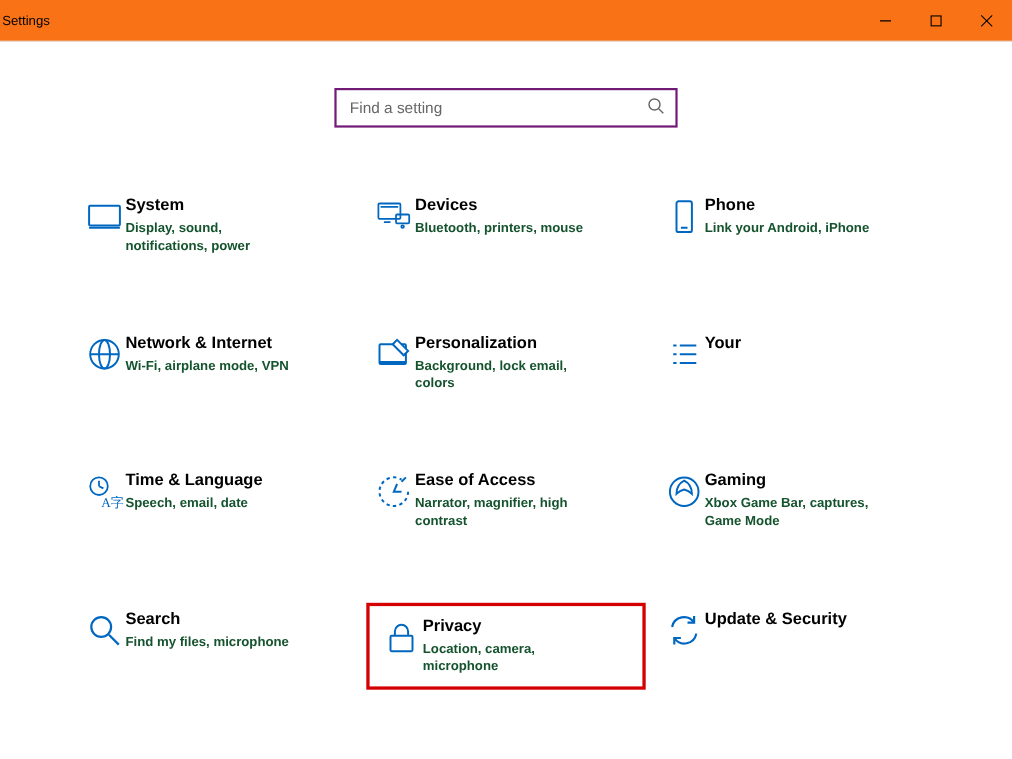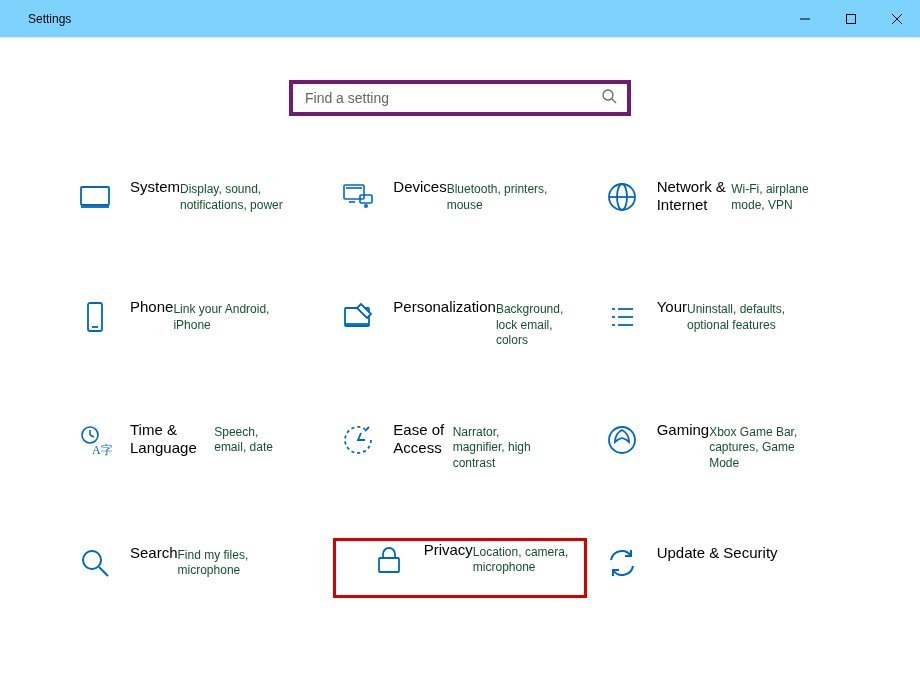--- a/index.html
+++ b/index.html
@@ -5,25 +5,25 @@
   * { box-sizing: border-box; }
   html, body {
     margin: 0; padding: 0;
     width: 920px; height: 690px;
     font-family: "Segoe UI", Tahoma, sans-serif;
     background: #fff; color: #000;
     overflow: hidden;
   }
   .titlebar {
     height: 38px;
-    background: #7dd3fc;
+    background: #f97316;
     border-bottom: 1px solid #e6e6e6;
     display: flex;
     align-items: center;
-    padding-left: 28px;
+    padding-left: 2px;
   }
   .titlebar .title {
     font-size: 12px;
     color: #000;
   }
   .win-controls {
     margin-left: auto;
     display: flex;
     align-items: center;
   }
@@ -31,22 +31,22 @@
     width: 46px; height: 38px;
     display: flex; align-items: center; justify-content: center;
     color: #000;
   }
   .win-btn svg { display: block; }
   .search-wrap {
     display: flex; justify-content: center;
     margin-top: 42px;
   }
   .search-box {
-    width: 342px; height: 36px;
-    border: 4px solid #701a75;
+    width: 312px; height: 36px;
+    border: 2px solid #701a75;
     display: flex; align-items: center;
     padding: 0 10px;
   }
   .search-box input {
     flex: 1;
     border: none; outline: none;
     font-size: 14px;
     color: #000;
     background: transparent;
   }
@@ -62,31 +62,29 @@
   .cat {
     display: flex;
     align-items: flex-start;
     padding: 6px;
     min-height: 60px;
   }
   .cat-icon {
     width: 38px; height: 38px;
     flex-shrink: 0;
     color: #0067c0;
-    margin-right: 16px;
     display: flex; align-items: center; justify-content: center;
   }
   .cat-icon svg { width: 34px; height: 34px; }
-  .cat-text { display: flex; flex-direction: row; max-width: 160px; }
+  .cat-text { display: flex; flex-direction: column; max-width: 160px; font-weight: bold; }
   .cat-title { font-size: 15px; color: #000; line-height: 1.2; }
   .cat-desc  { font-size: 12px; color: #14532d; margin-top: 4px; line-height: 1.3; }
   .cat.highlight {
     border: 3px solid #d40000;
-    padding: 0;
-    justify-content: flex-end;
+    padding: 10px;
   }
 </style>
 </head>
 <body>
 
 <div class="titlebar">
   <span class="title">Settings</span>
   <div class="win-controls">
     <div class="win-btn">
       <svg width="12" height="12" viewBox="0 0 12 12">
@@ -146,41 +144,41 @@
     </span>
     <div class="cat-text">
       <span class="cat-title">Devices</span>
       <span class="cat-desc">Bluetooth, printers, mouse</span>
     </div>
   </div>
 
   <div class="cat">
     <span class="cat-icon">
       <svg viewBox="0 0 34 34" fill="none" stroke="#0067c0" stroke-width="1.8">
+          <rect x="10" y="3" width="14" height="28" rx="2"></rect>
+          <line x1="14" y1="27" x2="20" y2="27"></line>
+        </svg>
+    </span>
+    <div class="cat-text">
+      <span class="cat-title">Phone</span>
+      <span class="cat-desc">Link your Android, iPhone</span>
+    </div>
+  </div>
+
+  <div class="cat">
+    <span class="cat-icon">
+      <svg viewBox="0 0 34 34" fill="none" stroke="#0067c0" stroke-width="1.8">
           <circle cx="17" cy="17" r="13"></circle>
           <ellipse cx="17" cy="17" rx="5" ry="13"></ellipse>
           <line x1="4" y1="17" x2="30" y2="17"></line>
         </svg>
     </span>
     <div class="cat-text">
       <span class="cat-title">Network &amp; Internet</span>
       <span class="cat-desc">Wi-Fi, airplane mode, VPN</span>
-    </div>
-  </div>
-
-  <div class="cat">
-    <span class="cat-icon">
-      <svg viewBox="0 0 34 34" fill="none" stroke="#0067c0" stroke-width="1.8">
-          <rect x="10" y="3" width="14" height="28" rx="2"></rect>
-          <line x1="14" y1="27" x2="20" y2="27"></line>
-        </svg>
-    </span>
-    <div class="cat-text">
-      <span class="cat-title">Phone</span>
-      <span class="cat-desc">Link your Android, iPhone</span>
     </div>
   </div>
 
   <div class="cat">
     <span class="cat-icon">
       <svg viewBox="0 0 34 34" fill="none" stroke="#0067c0" stroke-width="1.8">
           <rect x="4" y="8" width="24" height="18" rx="1"></rect>
           <line x1="4" y1="24" x2="28" y2="24"></line>
           <path d="M20 4 L30 14 L26 18 L16 8 Z" fill="#fff"></path>
         </svg>
@@ -197,21 +195,20 @@
           <line x1="7" y1="9" x2="10" y2="9"></line>
           <line x1="13" y1="9" x2="28" y2="9"></line>
           <line x1="7" y1="17" x2="10" y2="17"></line>
           <line x1="13" y1="17" x2="28" y2="17"></line>
           <line x1="7" y1="25" x2="10" y2="25"></line>
           <line x1="13" y1="25" x2="28" y2="25"></line>
         </svg>
     </span>
     <div class="cat-text">
       <span class="cat-title">Your</span>
-      <span class="cat-desc">Uninstall, defaults, optional features</span>
     </div>
   </div>
 
 
   <div class="cat">
     <span class="cat-icon">
       <svg viewBox="0 0 34 34" fill="none" stroke="#0067c0" stroke-width="1.6">
           <circle cx="12" cy="12" r="8"></circle>
           <line x1="12" y1="7" x2="12" y2="12"></line>
           <line x1="12" y1="12" x2="16" y2="14"></line>

